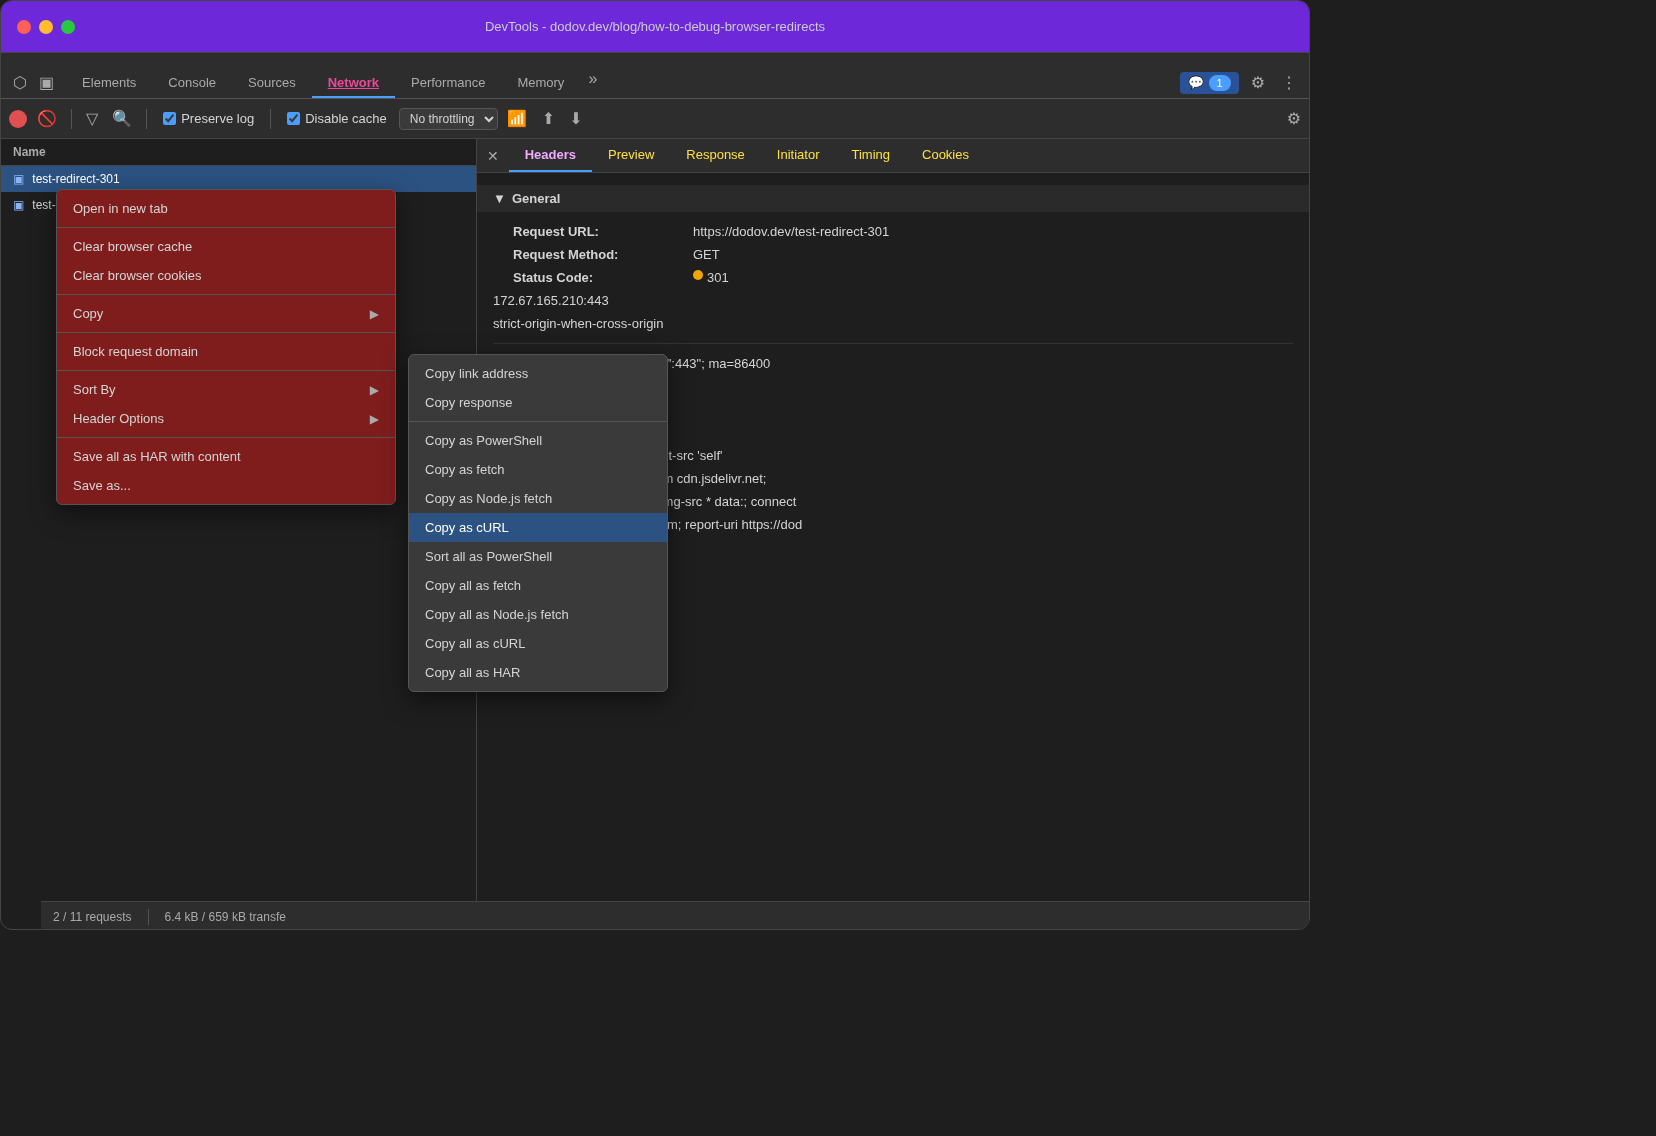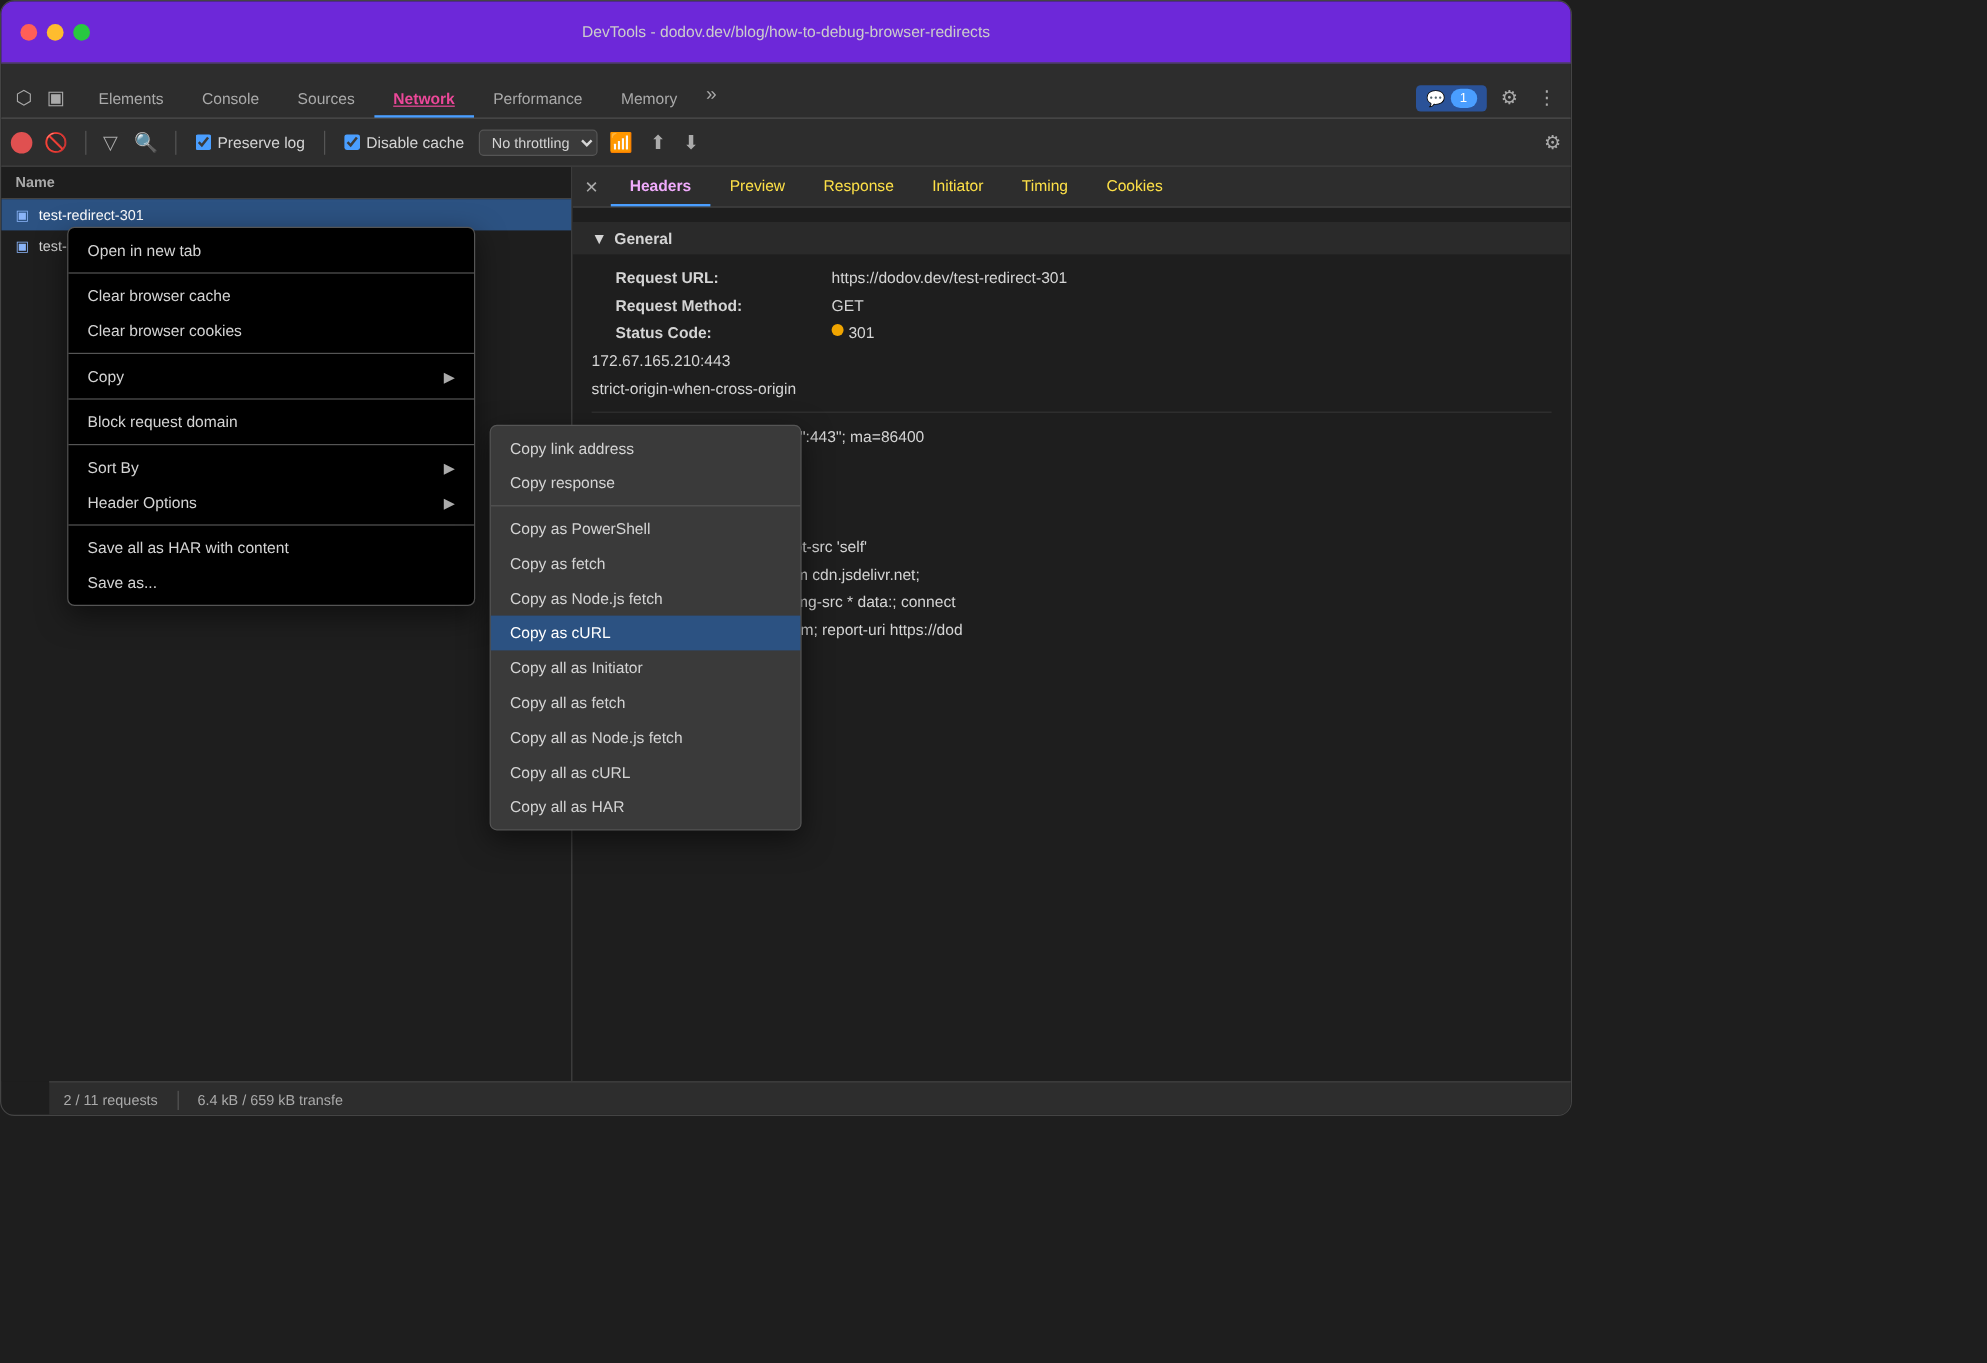--- a/index.html
+++ b/index.html
@@ -220,21 +220,21 @@
     .row-name-2 {
       font-size: 12px;
       color: #d4d4d4;
     }
 
     
     .context-menu {
       position: absolute;
       top: 50px;
       left: 55px;
-      background: #000000;
+      background: #7f1d1d;
       border: 1px solid #555;
       border-radius: 6px;
       min-width: 340px;
       z-index: 100;
       box-shadow: 0 8px 24px rgba(0,0,0,0.5);
       padding: 4px 0;
     }
     .cm-item {
       padding: 7px 16px;
       cursor: pointer;
@@ -505,21 +505,21 @@
       <div class="scm-item">
         <span>Copy as fetch</span>
       </div>
       <div class="scm-item">
         <span>Copy as Node.js fetch</span>
       </div>
       <div class="scm-item highlighted">
         <span>Copy as cURL</span>
       </div>
       <div class="scm-item">
-        <span>Copy all as Initiator</span>
+        <span>Sort all as PowerShell</span>
       </div>
       <div class="scm-item">
         <span>Copy all as fetch</span>
       </div>
       <div class="scm-item">
         <span>Copy all as Node.js fetch</span>
       </div>
       <div class="scm-item">
         <span>Copy all as cURL</span>
       </div>

